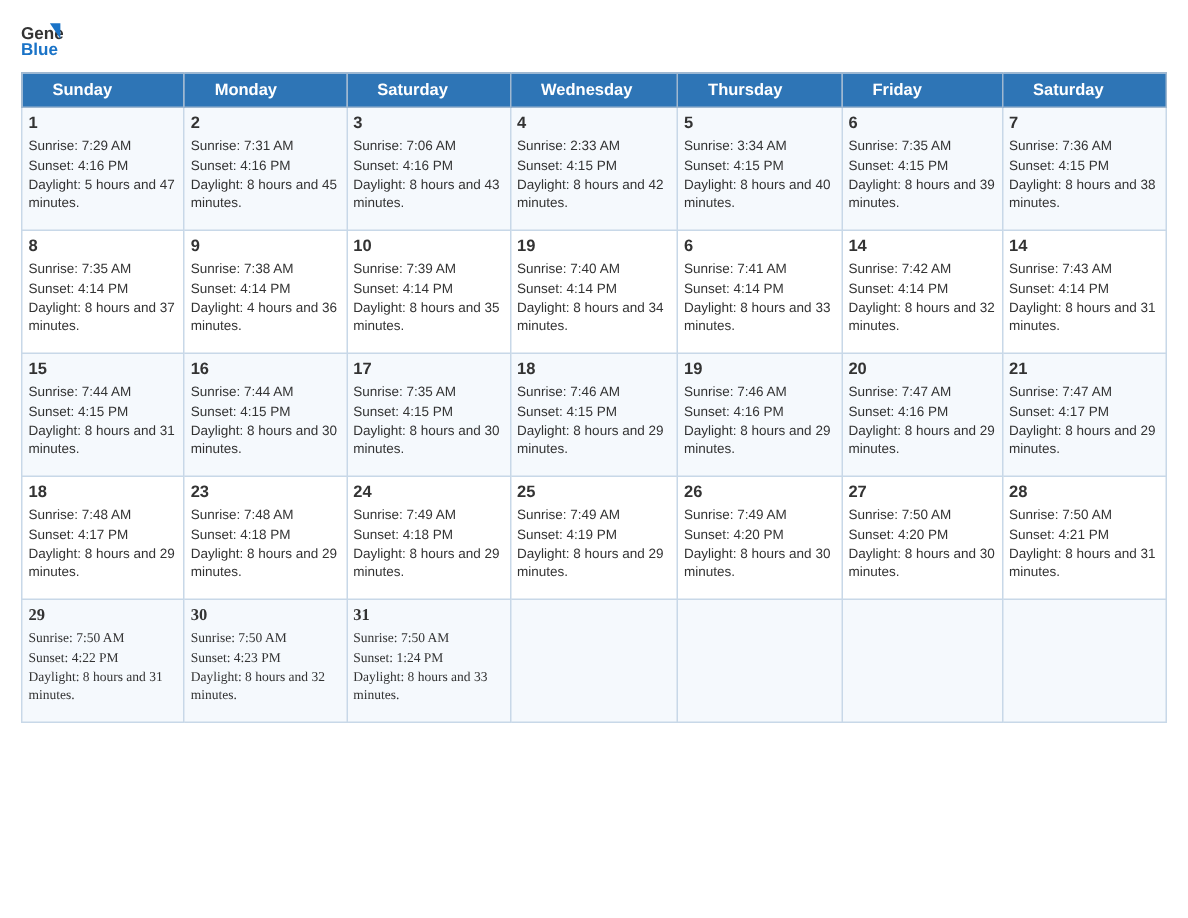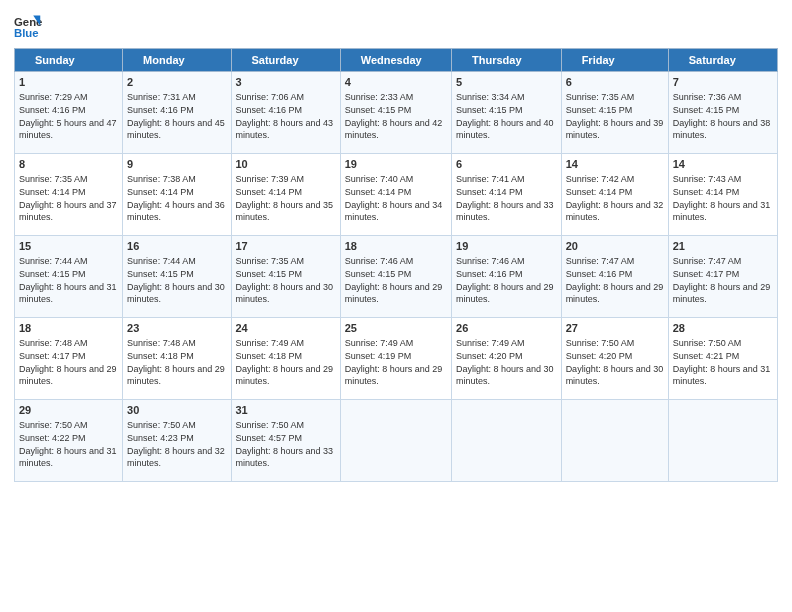--- a/index.html
+++ b/index.html
@@ -77,20 +77,21 @@
       font-size: 11px;
       font-weight: bold;
       display: block;
       margin-bottom: 1px;
     }
     .empty-cell {
       background: #f5f9fd !important;
     }
     .last-row td {
       height: 70px;
+      font-family: Liberation Serif, serif;
     }
   </style>
 </head>
 <body>
 
 <div class="container">
   <div class="header">
     <div class="logo">
       <svg class="logo-icon" viewBox="0 0 32 32">
         <text x="0" y="16" font-size="13" font-weight="bold" fill="#333" font-family="Arial">General</text>
@@ -149,21 +150,21 @@
           <td><span class="day-num">23</span><span>Sunrise: 7:48 AM</span><br><span>Sunset: 4:18 PM</span><br><span>Daylight: 8 hours and 29 minutes.</span></td>
           <td><span class="day-num">24</span><span>Sunrise: 7:49 AM</span><br><span>Sunset: 4:18 PM</span><br><span>Daylight: 8 hours and 29 minutes.</span></td>
           <td><span class="day-num">25</span><span>Sunrise: 7:49 AM</span><br><span>Sunset: 4:19 PM</span><br><span>Daylight: 8 hours and 29 minutes.</span></td>
           <td><span class="day-num">26</span><span>Sunrise: 7:49 AM</span><br><span>Sunset: 4:20 PM</span><br><span>Daylight: 8 hours and 30 minutes.</span></td>
           <td><span class="day-num">27</span><span>Sunrise: 7:50 AM</span><br><span>Sunset: 4:20 PM</span><br><span>Daylight: 8 hours and 30 minutes.</span></td>
           <td><span class="day-num">28</span><span>Sunrise: 7:50 AM</span><br><span>Sunset: 4:21 PM</span><br><span>Daylight: 8 hours and 31 minutes.</span></td>
         </tr>
         <tr class="last-row">
           <td><span class="day-num">29</span><span>Sunrise: 7:50 AM</span><br><span>Sunset: 4:22 PM</span><br><span>Daylight: 8 hours and 31 minutes.</span></td>
           <td><span class="day-num">30</span><span>Sunrise: 7:50 AM</span><br><span>Sunset: 4:23 PM</span><br><span>Daylight: 8 hours and 32 minutes.</span></td>
-          <td><span class="day-num">31</span><span>Sunrise: 7:50 AM</span><br><span>Sunset: 4:57 PM</span><br><span>Daylight: 8 hours and 33 minutes.</span></td>
+          <td><span class="day-num">31</span><span>Sunrise: 7:50 AM</span><br><span>Sunset: 1:24 PM</span><br><span>Daylight: 8 hours and 33 minutes.</span></td>
           <td class="empty-cell"></td>
           <td class="empty-cell"></td>
           <td class="empty-cell"></td>
           <td class="empty-cell"></td>
         </tr>
       </tbody>
   </table>
 </div>
 
 </body></html>

